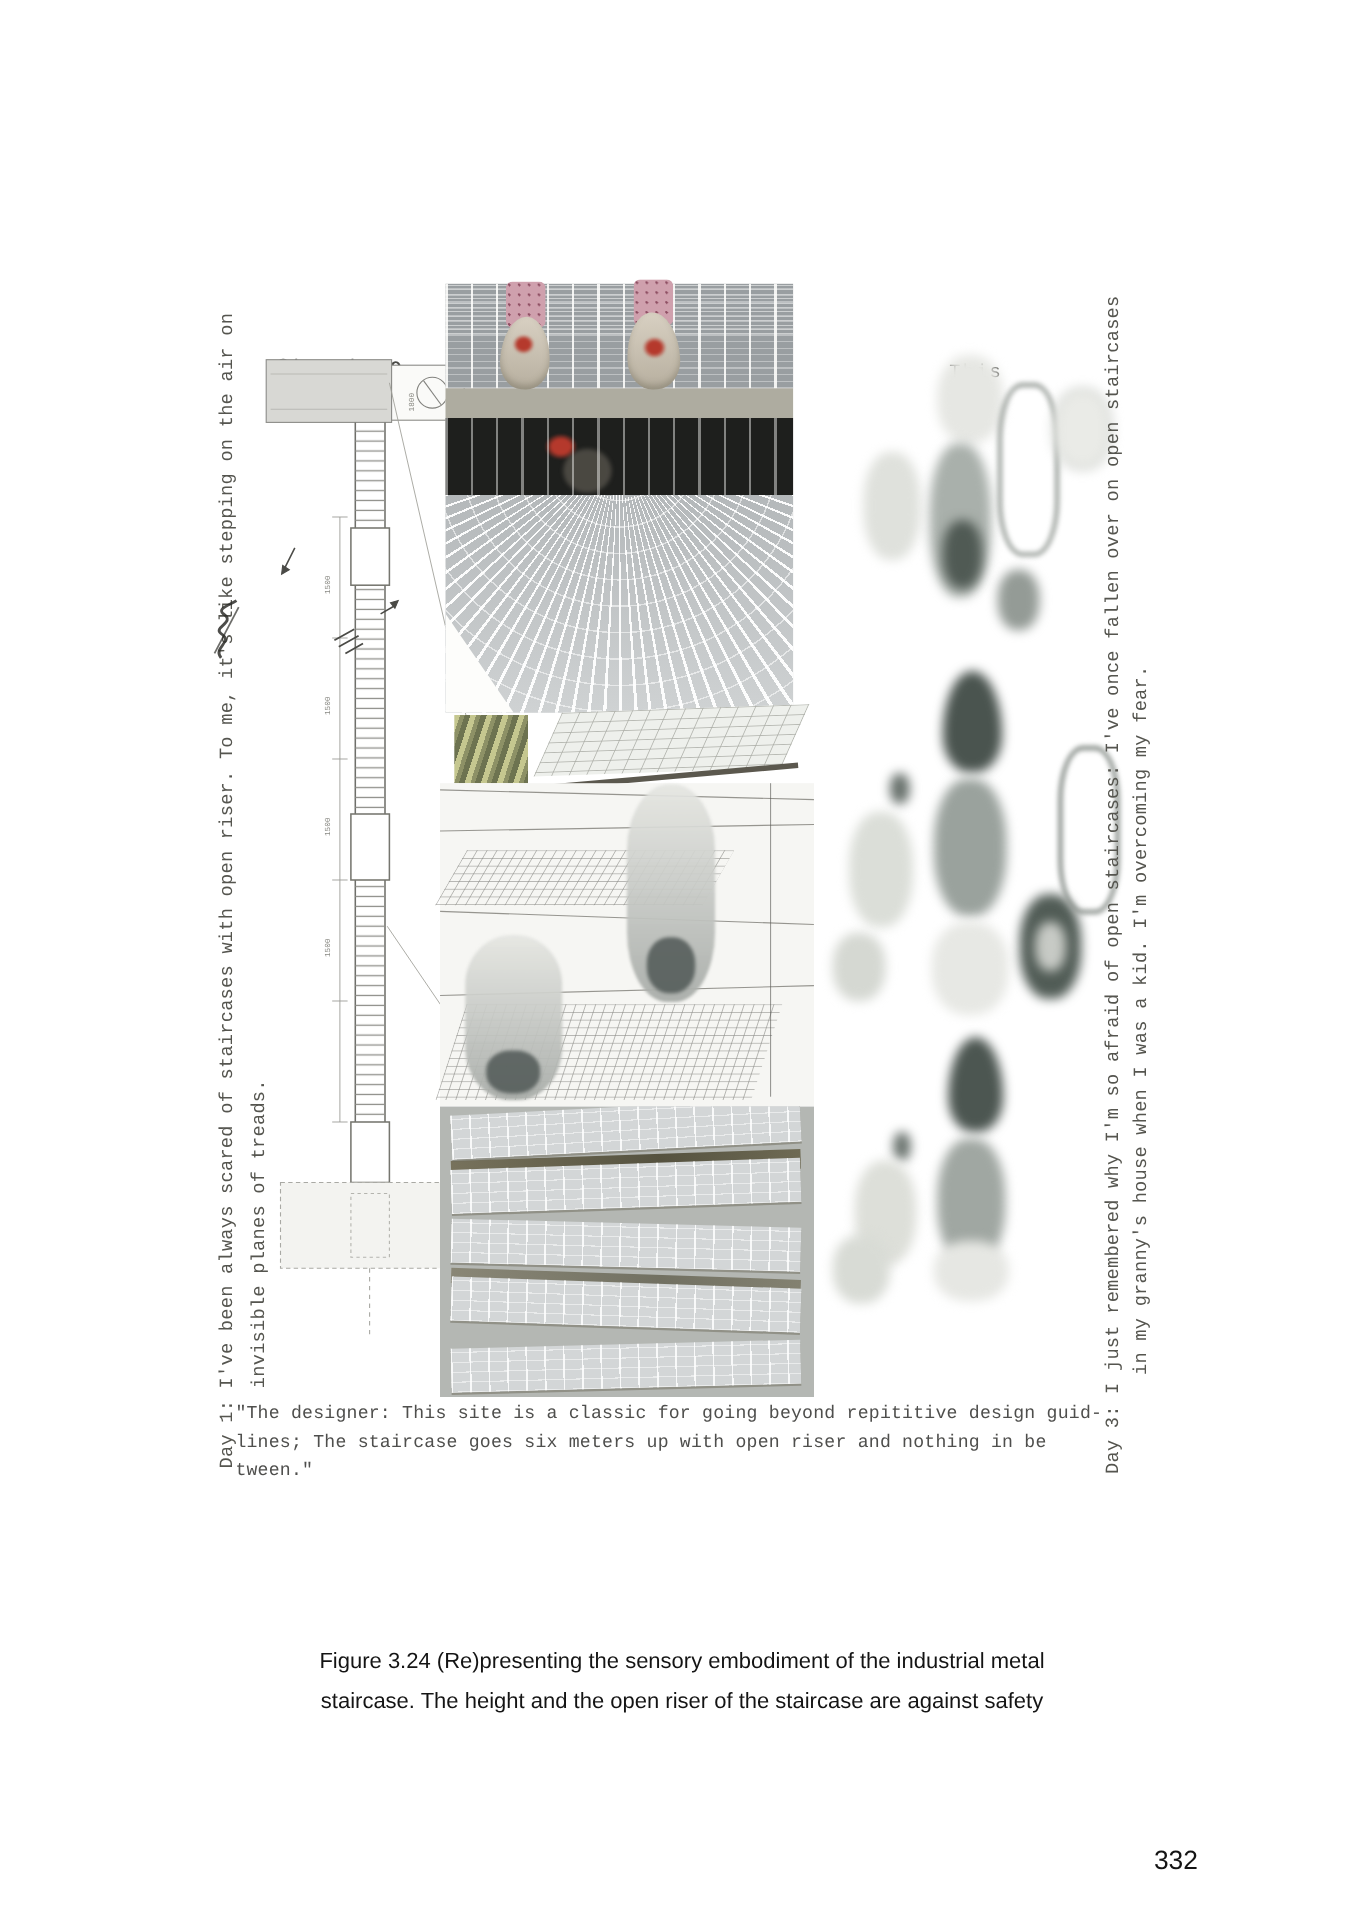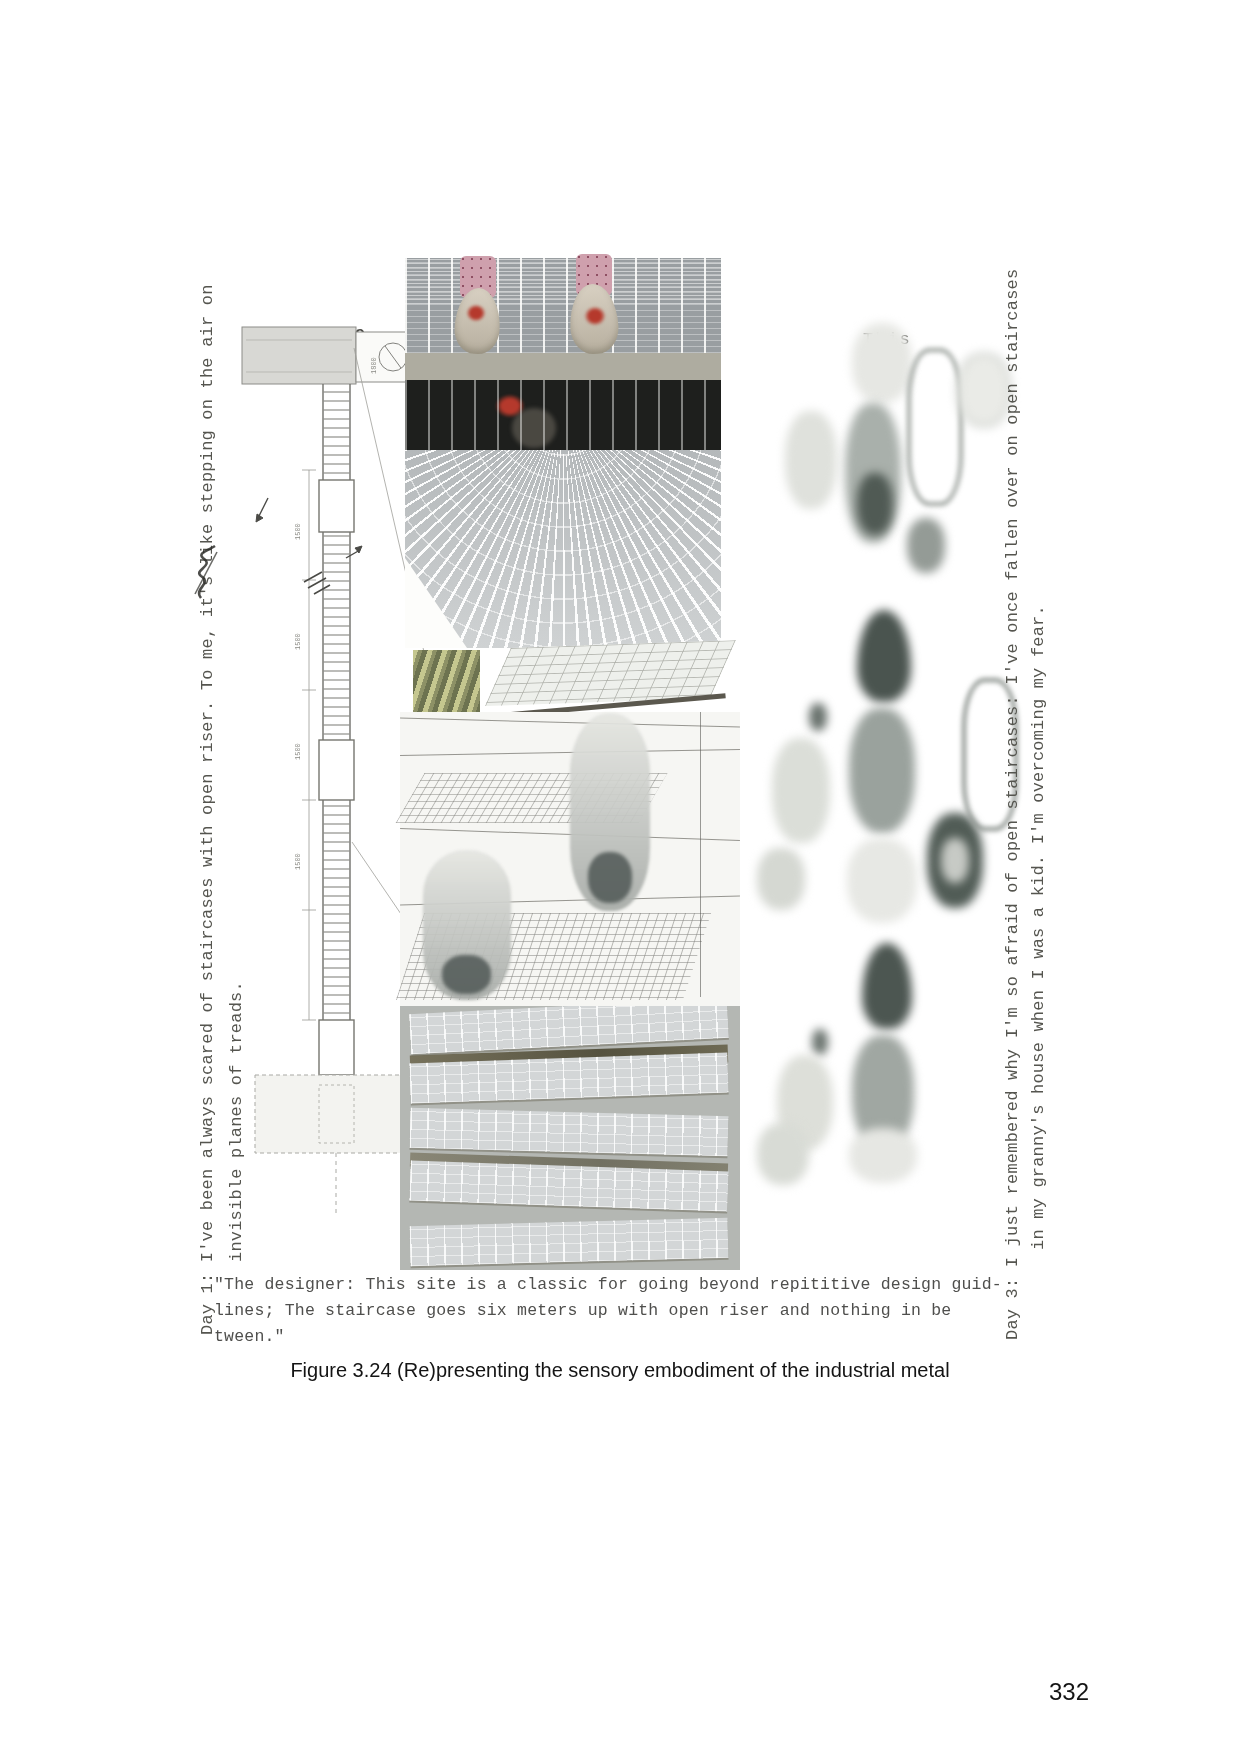--- a/index.html
+++ b/index.html
@@ -7,21 +7,21 @@
         font-family:"Liberation Sans","DejaVu Sans",sans-serif;}
   
   .tw{font-family:"Liberation Mono","DejaVu Sans Mono",monospace;color:#4f4f4d;}
   .vtext{position:absolute;font-family:"Liberation Mono","DejaVu Sans Mono",monospace;
          font-size:17px;line-height:22px;color:#55554f;white-space:nowrap;
          transform:rotate(-90deg);transform-origin:0 0;letter-spacing:.2px;}
   .fig-label{position:absolute;font-family:"Liberation Mono","DejaVu Sans Mono",monospace;
              color:#4a4a46;letter-spacing:2px;margin-top:44px;}
   .quote{position:absolute;left:214px;top:1272px;font-size:16.5px;line-height:26px;letter-spacing:.2px;}
   
-  .caption{position:absolute;left:155px;top:1352px;width:930px;text-align:center;
+  .caption{position:absolute;left:155px;top:1492px;width:930px;text-align:center;
            font-size:20px;line-height:37px;color:#141414;}
   .pagenum{position:absolute;left:1049px;top:1678px;font-size:24px;color:#141414;}
   
   .collage{position:absolute;left:400px;top:258px;width:340px;height:1012px;}
   .abs{position:absolute;}
   .feet-photo{left:5px;top:0;width:316px;height:95px;background:#999ea1;
       background-image:repeating-linear-gradient(0deg,rgba(255,255,255,.35) 0 1px,transparent 1px 6px);}
   .v-stripes{background-image:repeating-linear-gradient(90deg,rgba(252,252,250,.9) 0 2px,transparent 2px 23px);}
   .stone-band{left:5px;top:95px;width:316px;height:27px;background:#aeaca0;}
   .dark-band{left:5px;top:122px;width:316px;height:70px;background:#1e1f1d;}
@@ -244,16 +244,17 @@
 
     <div class="quote tw">
       <div>"The designer: This site is a classic for going beyond repititive design guid-</div>
       <div>lines; The staircase goes six meters up with open riser and nothing in be</div>
       <div>tween."</div>
     </div>
   </div>
 
   <div class="caption">
     <div>Figure 3.24 (Re)presenting the sensory embodiment of the industrial metal</div>
+    <div>staircase. The height and the open riser of the staircase are against safety</div>
   </div>
 
   <div class="pagenum">332</div>
 </div>
 
 </body></html>

